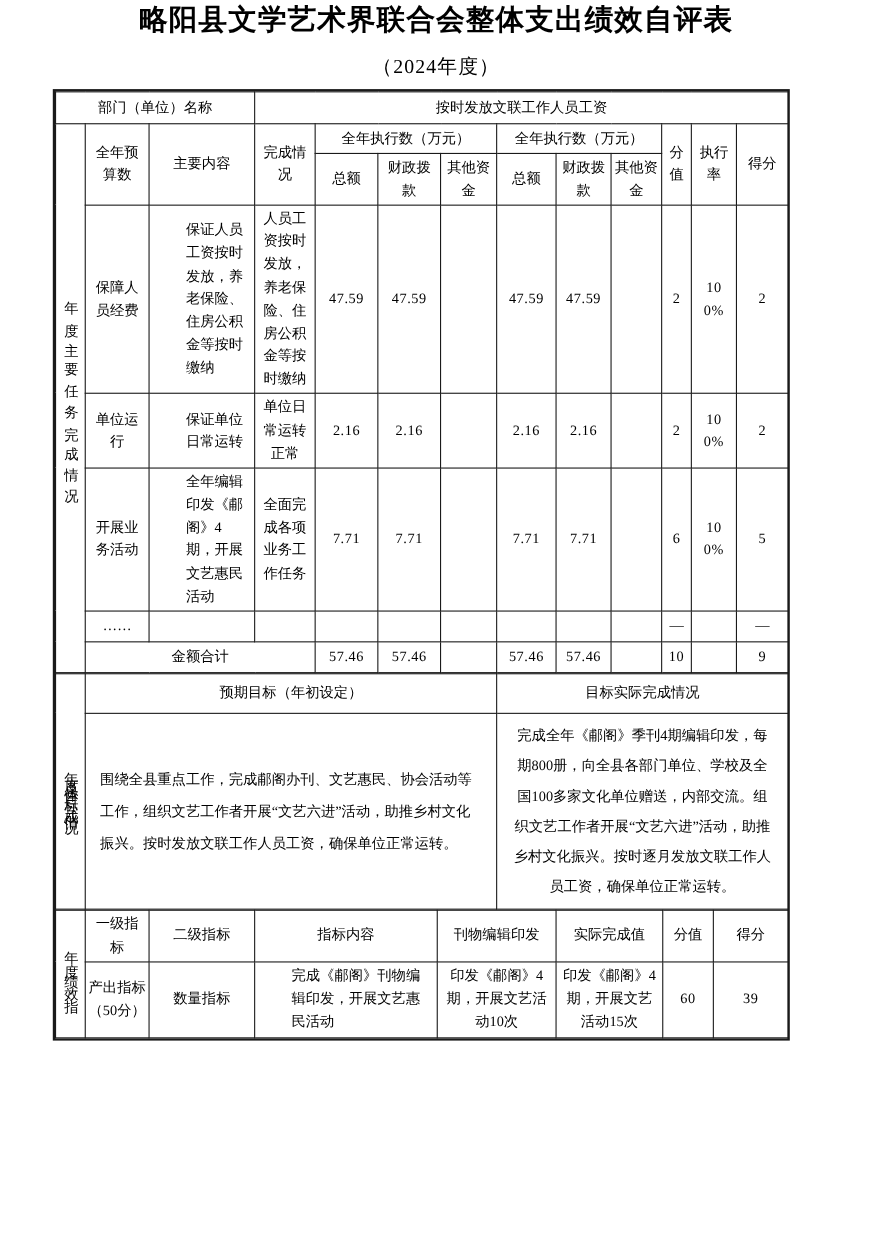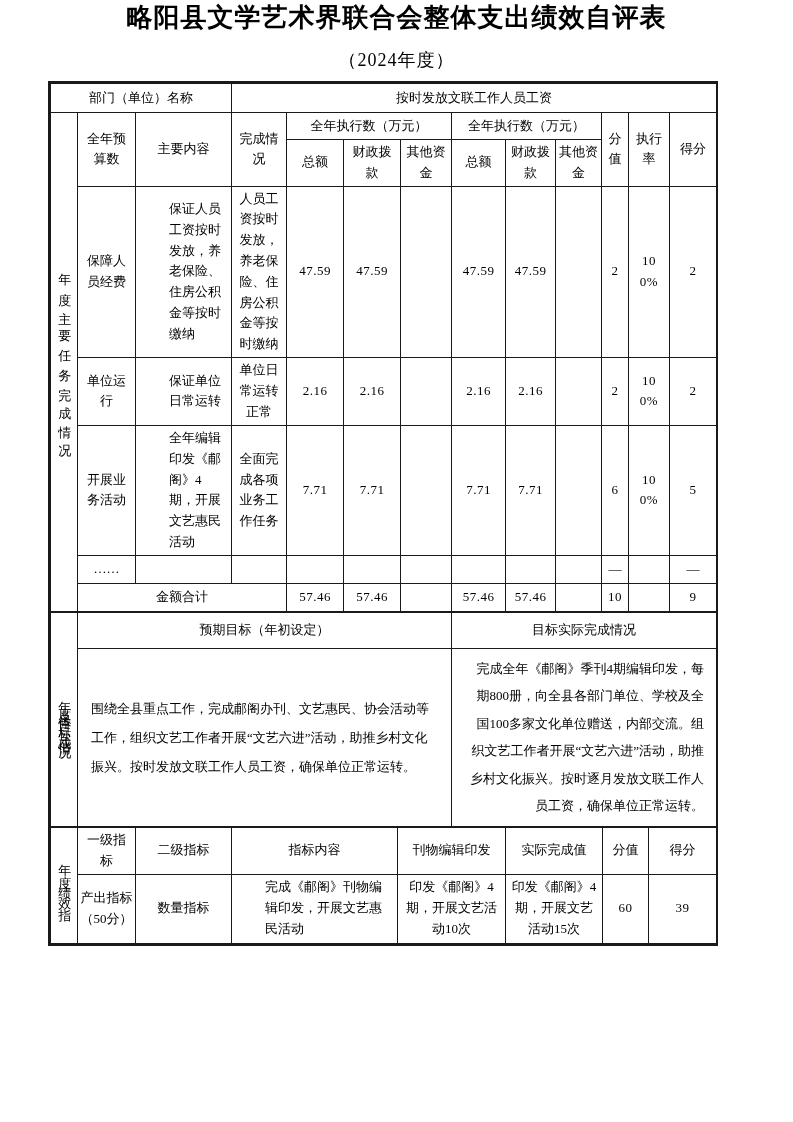--- a/index.html
+++ b/index.html
@@ -26,21 +26,21 @@
   td.tight { padding:2px 2px; }
   .vcell { padding:0; }
   .vlabel {
     display:inline-block; writing-mode:vertical-lr; text-orientation:upright;
     font-size:13px; line-height:1.9;
   }
   .v1 { letter-spacing:19px; }
   .v2 { letter-spacing:5px; }
   .v3 { letter-spacing:11px; }
   .goal-left  { text-align:left; padding:6px 13px; line-height:2.25; }
-  .goal-right { text-align:right; padding:6px 12px; line-height:2.12; }
+  .goal-right { text-align:center; padding:6px 12px; line-height:2.12; }
 </style>
 </head>
 <body>
 
 <div class="page">
 
   <div class="doc-title">略阳县文学艺术界联合会整体支出绩效自评表</div>
   <div class="doc-subtitle">（2024年度）</div>
 
   <div class="tbl-wrap">

